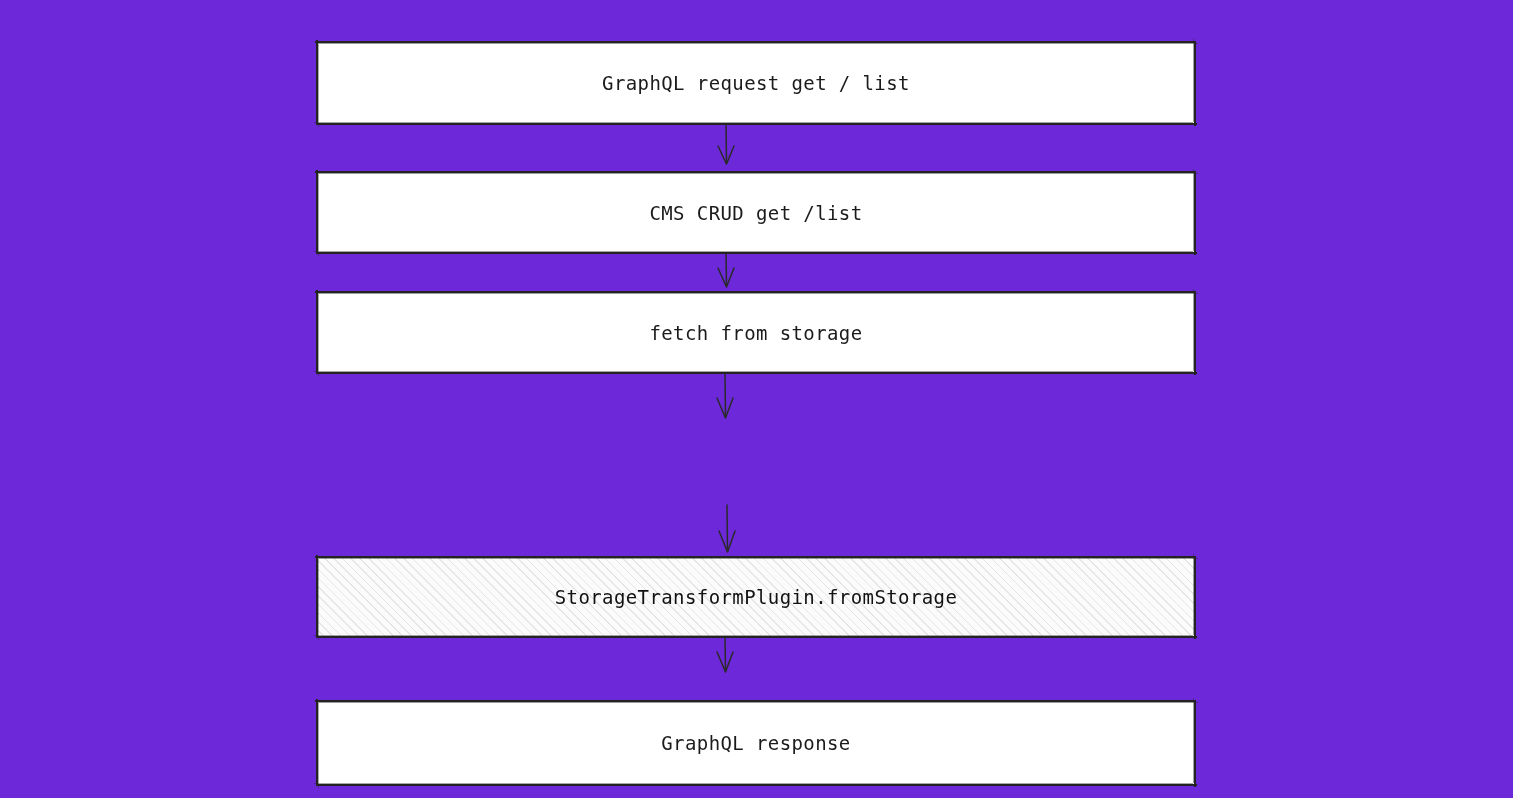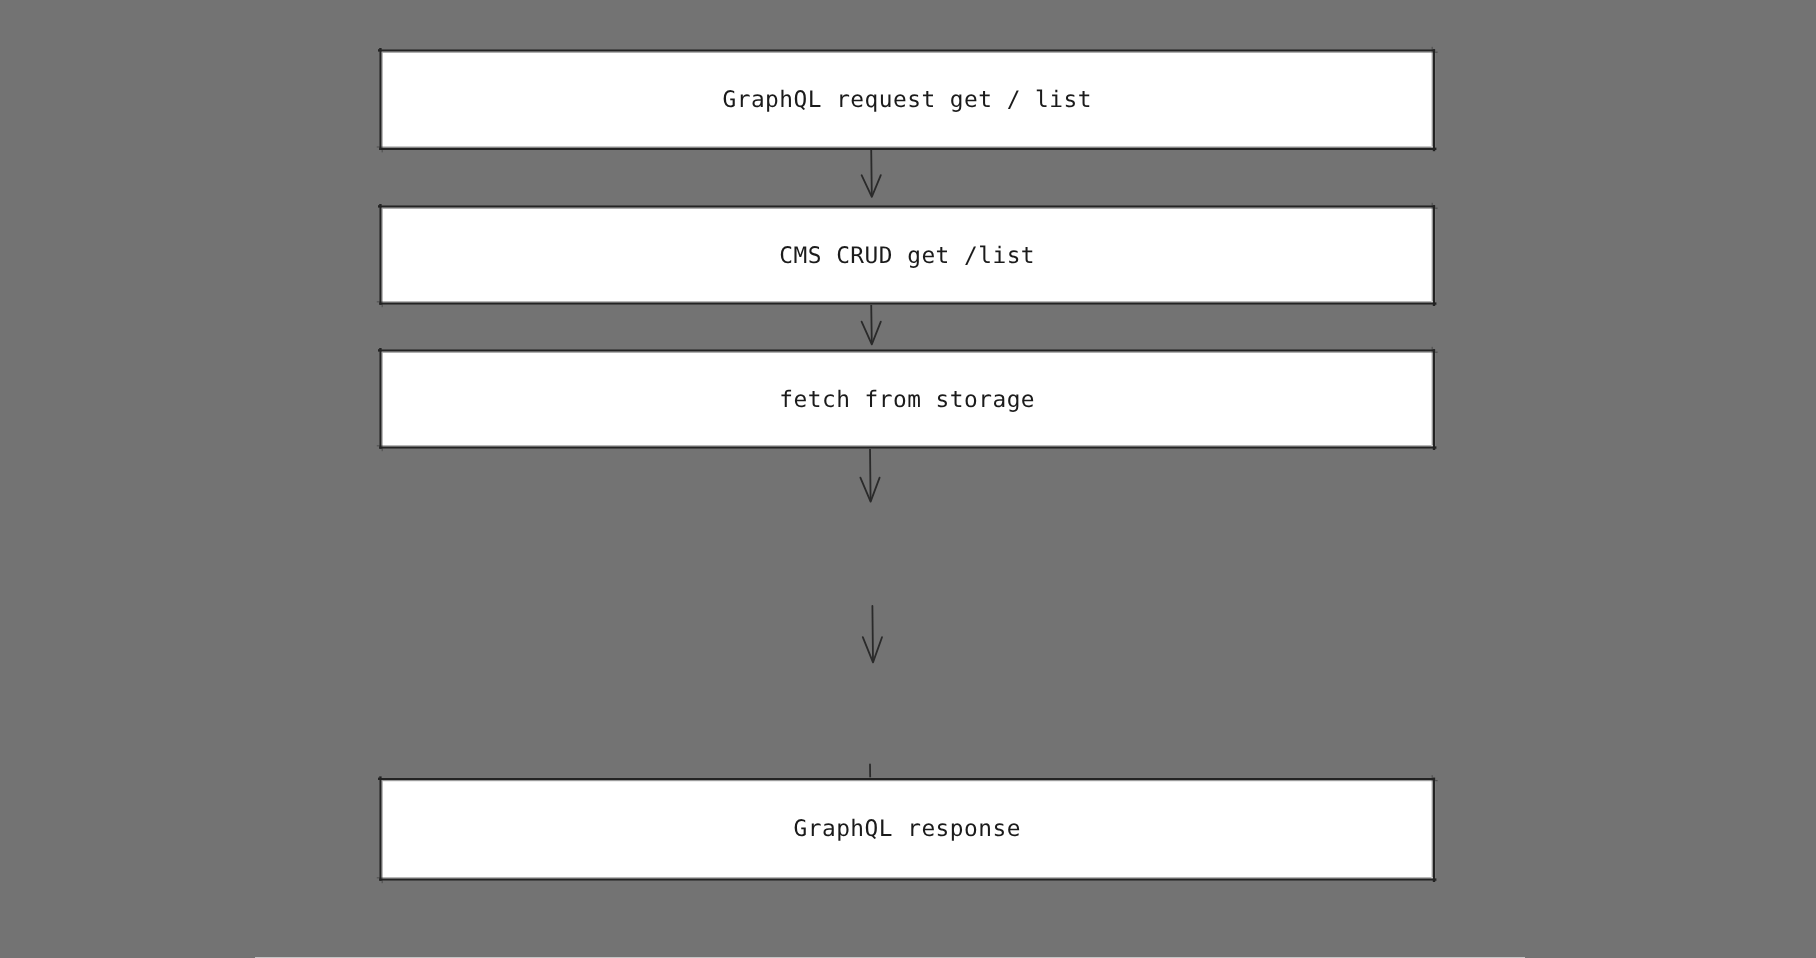--- a/index.html
+++ b/index.html
@@ -12,21 +12,21 @@
     width: 1513px;
     height: 798px;
     overflow: hidden;
     font-family: "DejaVu Sans Mono", "Liberation Mono", monospace;
   }
 
   #diagram-canvas {
     position: relative;
     width: 1513px;
     height: 798px;
-    background: #737373;
+    background: #6d28d9;
   }
 
   
   .flow-node {
     position: absolute;
     left: 316px;
     width: 880px;
     box-sizing: border-box;
     display: flex;
     align-items: center;
@@ -168,22 +168,35 @@
         <i class="edge bottom2"></i>
       <i class="edge left"></i>
         <i class="edge left2"></i>
       <i class="edge right"></i>
         <i class="edge right2"></i>
     </span>
     <span class="node-label">fetch from storage</span>
   </div>
 
 
-
-  <div class="flow-node" style="top:648px; height:86px;">
+  <div class="flow-node highlighted" style="top:556px; height:82px;">
+    <span class="node-shell">
+      <i class="edge top"></i>
+        <i class="edge top2"></i>
+      <i class="edge bottom"></i>
+        <i class="edge bottom2"></i>
+      <i class="edge left"></i>
+        <i class="edge left2"></i>
+      <i class="edge right"></i>
+        <i class="edge right2"></i>
+    </span>
+    <span class="node-label">StorageTransformPlugin.fromStorage</span>
+  </div>
+
+  <div class="flow-node" style="top:700px; height:86px;">
     <span class="node-shell">
       <i class="edge top"></i>
         <i class="edge top2"></i>
       <i class="edge bottom"></i>
         <i class="edge bottom2"></i>
       <i class="edge left"></i>
         <i class="edge left2"></i>
       <i class="edge right"></i>
         <i class="edge right2"></i>
     </span>

